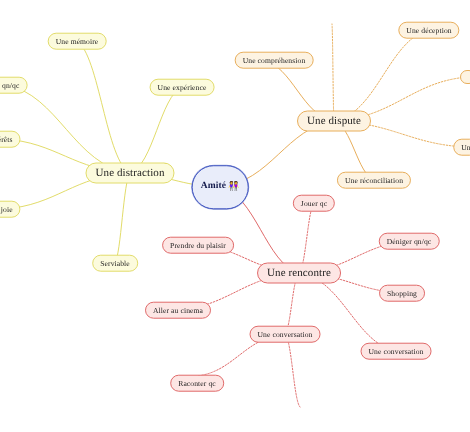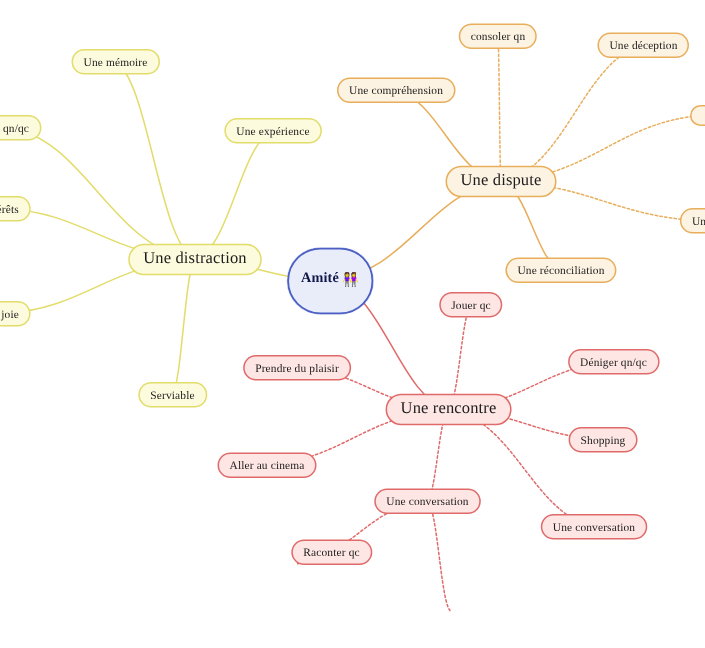--- a/index.html
+++ b/index.html
@@ -153,27 +153,24 @@
     </div>
     <div class="node n-yellow n-leaf" style="left: 4px; top: 139px;">
       <span>térêts</span>
     </div>
     <div class="node n-yellow n-leaf" style="left: 4px; top: 209px;">
       <span>e joie</span>
     </div>
     <div class="node n-yellow n-leaf" style="left: 115px; top: 263px;">
       <span>Serviable</span>
     </div>
-    <div class="node n-orange n-leaf" style="left: 332px; top: 24px;">
-      <span>consoler qn</span>
-    </div>
     <div class="node n-orange n-leaf" style="left: 429px; top: 30px;">
       <span>Une déception</span>
     </div>
-    <div class="node n-orange n-leaf" style="left: 264px; top: 60px; text-align: center;">
+    <div class="node n-orange n-leaf" style="left: 274px; top: 60px; text-align: center;">
       <span>Une compréhension</span>
     </div>
     <div class="node n-orange n-leaf" style="left: 468px; top: 77px;">
       <span></span>
     </div>
     <div class="node n-orange n-leaf" style="left: 466px; top: 147px;">
       <span>Un</span>
     </div>
     <div class="node n-orange n-leaf" style="left: 374px; top: 180px;">
       <span>Une réconciliation</span>
@@ -192,20 +189,20 @@
     </div>
     <div class="node n-red n-leaf" style="left: 198px; top: 245px;">
       <span>Prendre du plaisir</span>
     </div>
     <div class="node n-red n-leaf" style="left: 178px; top: 310px;">
       <span>Aller au cinema</span>
     </div>
     <div class="node n-red n-leaf" style="left: 285px; top: 334px;">
       <span>Une conversation</span>
     </div>
-    <div class="node n-red n-leaf" style="left: 197px; top: 368px; margin-left: 24px;">
+    <div class="node n-red n-leaf" style="left: 197px; top: 383px;">
       <span>Raconter qc</span>
     </div>
     <div class="node n-center n-hub" style="left: 220px; top: 187px;">
       <span>Amité</span>
       <span class="emoji">👭</span>
     </div>
   </div>
 
 </body></html>

